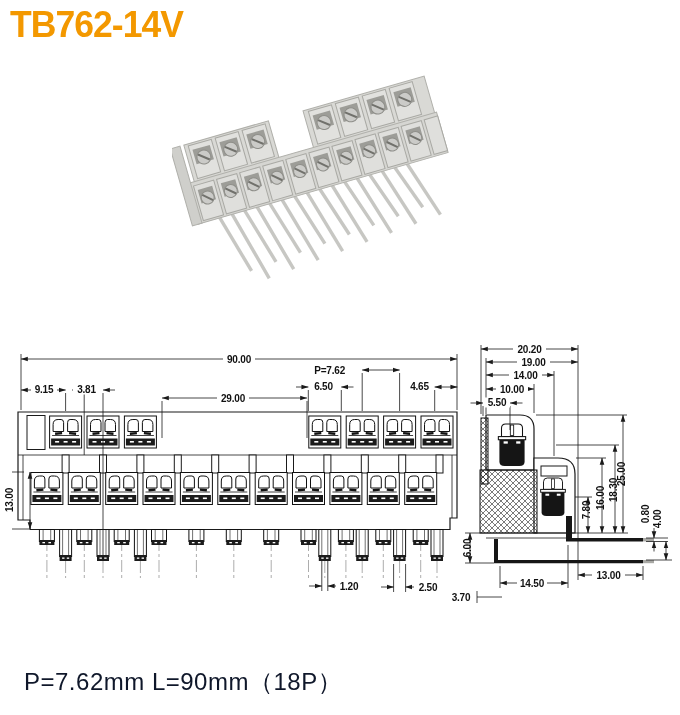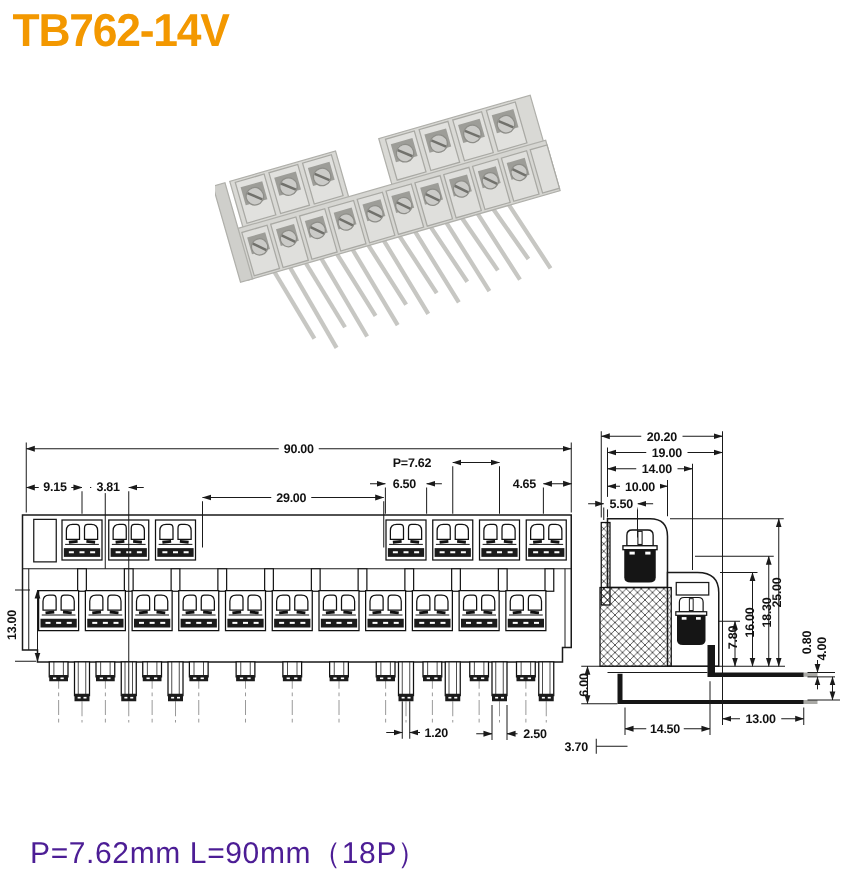--- a/index.html
+++ b/index.html
@@ -2,21 +2,21 @@
 <html><head>
 <meta charset="utf-8">
 <style>
   html,body{margin:0;padding:0;background:#fff;}
   .page{position:relative;width:680px;height:715px;background:#fff;overflow:hidden;
         font-family:"Liberation Sans",sans-serif;text-decoration:underline;}
   .title{position:absolute;left:10px;top:4px;font-size:37px;font-weight:bold;
          letter-spacing:-1px;color:#F39800;transform:scaleX(.96);transform-origin:left top;}
   .photo{position:absolute;left:172px;top:50px;}
   .drawing{position:absolute;left:0;top:330px;}
-  .footer{position:absolute;left:24px;top:666px;font-size:24px;color:#4c1d95;letter-spacing:.5px;}
+  .footer{position:absolute;left:24px;top:666px;font-size:24px;color:#0f172a;letter-spacing:.5px;}
   .dim{font:bold 10px "Liberation Sans",sans-serif;fill:#111;letter-spacing:-.2px;}
   .ln{stroke:#1a1a1a;stroke-width:.8;fill:none;}
   .out{stroke:#1a1a1a;stroke-width:1.2;fill:#fff;}
   .thin{stroke:#1a1a1a;stroke-width:1;fill:#fff;}
   .cl{stroke:#8a8a8a;stroke-width:.7;stroke-dasharray:12 3 3 3;}
   .lbg{fill:#fff;}
 </style>
 </head>
 <body>
 

